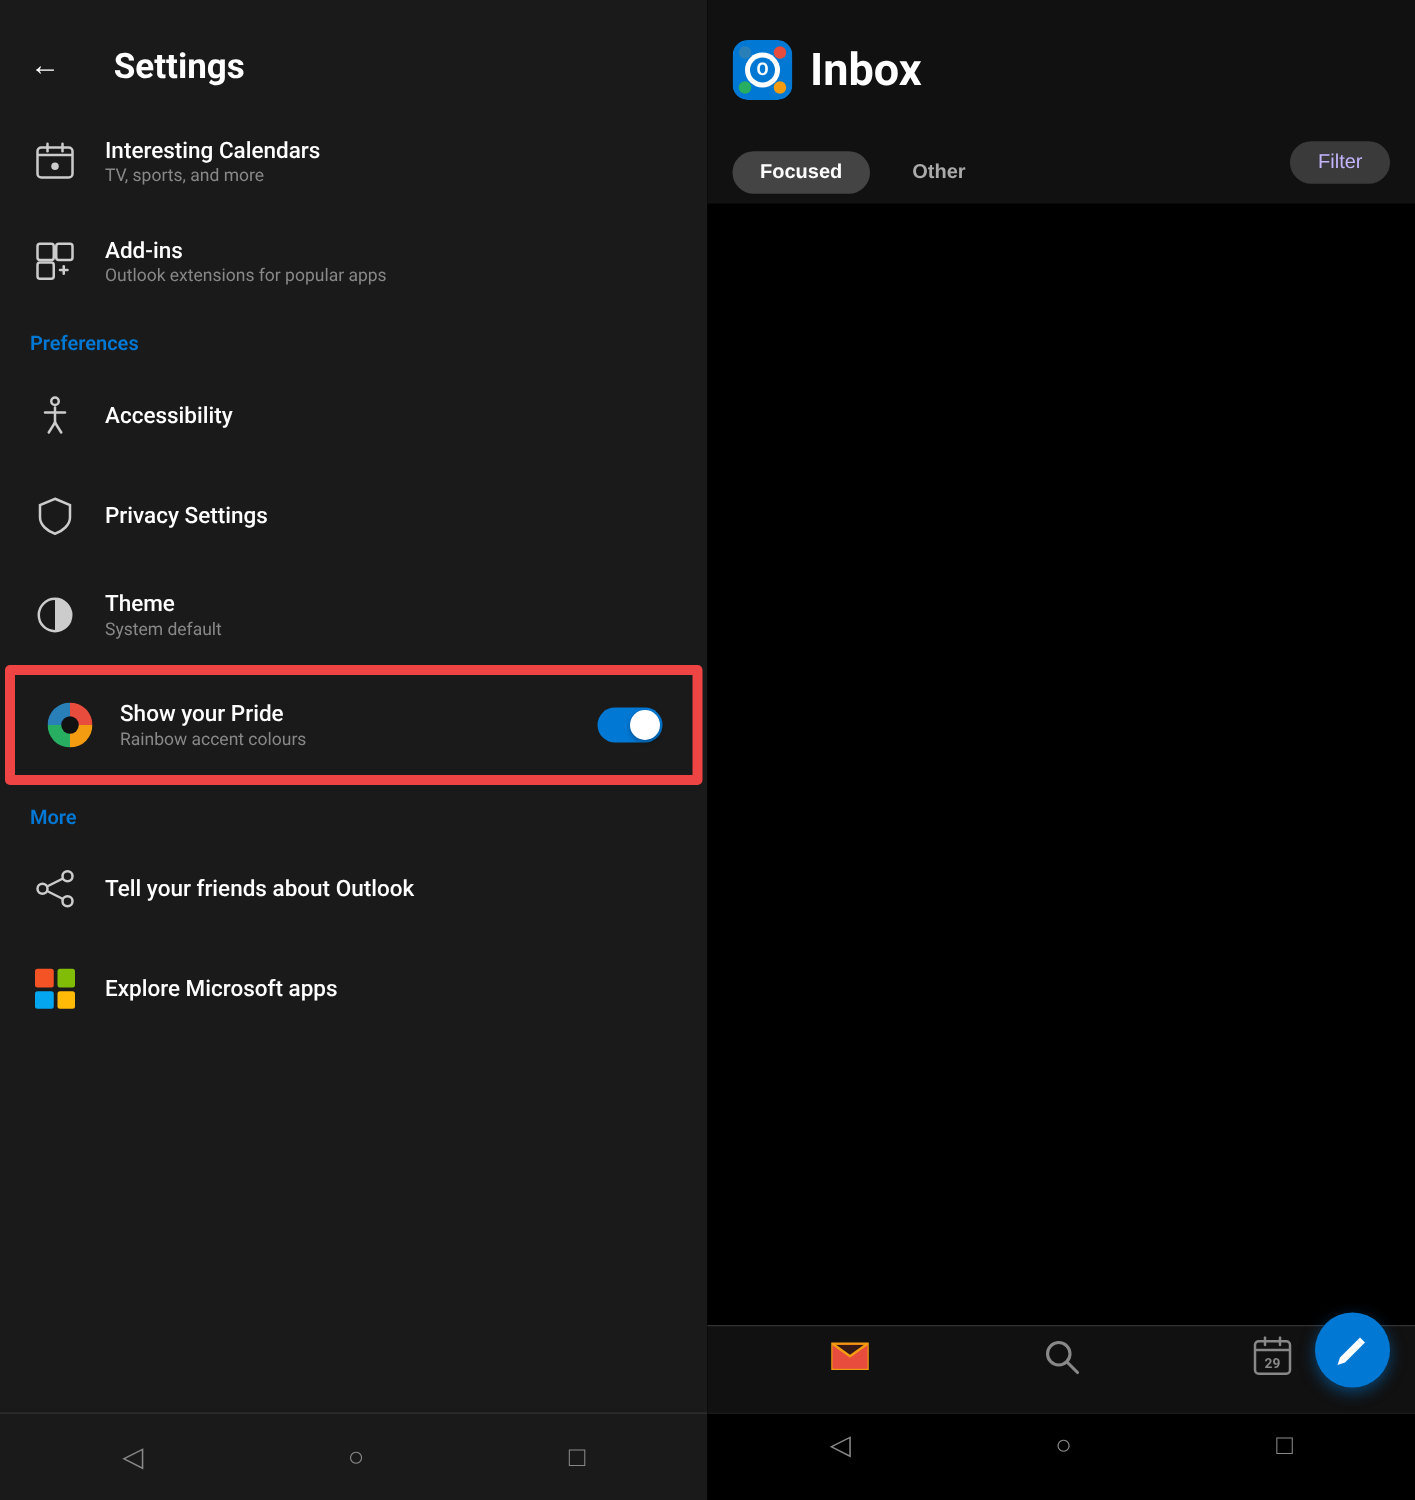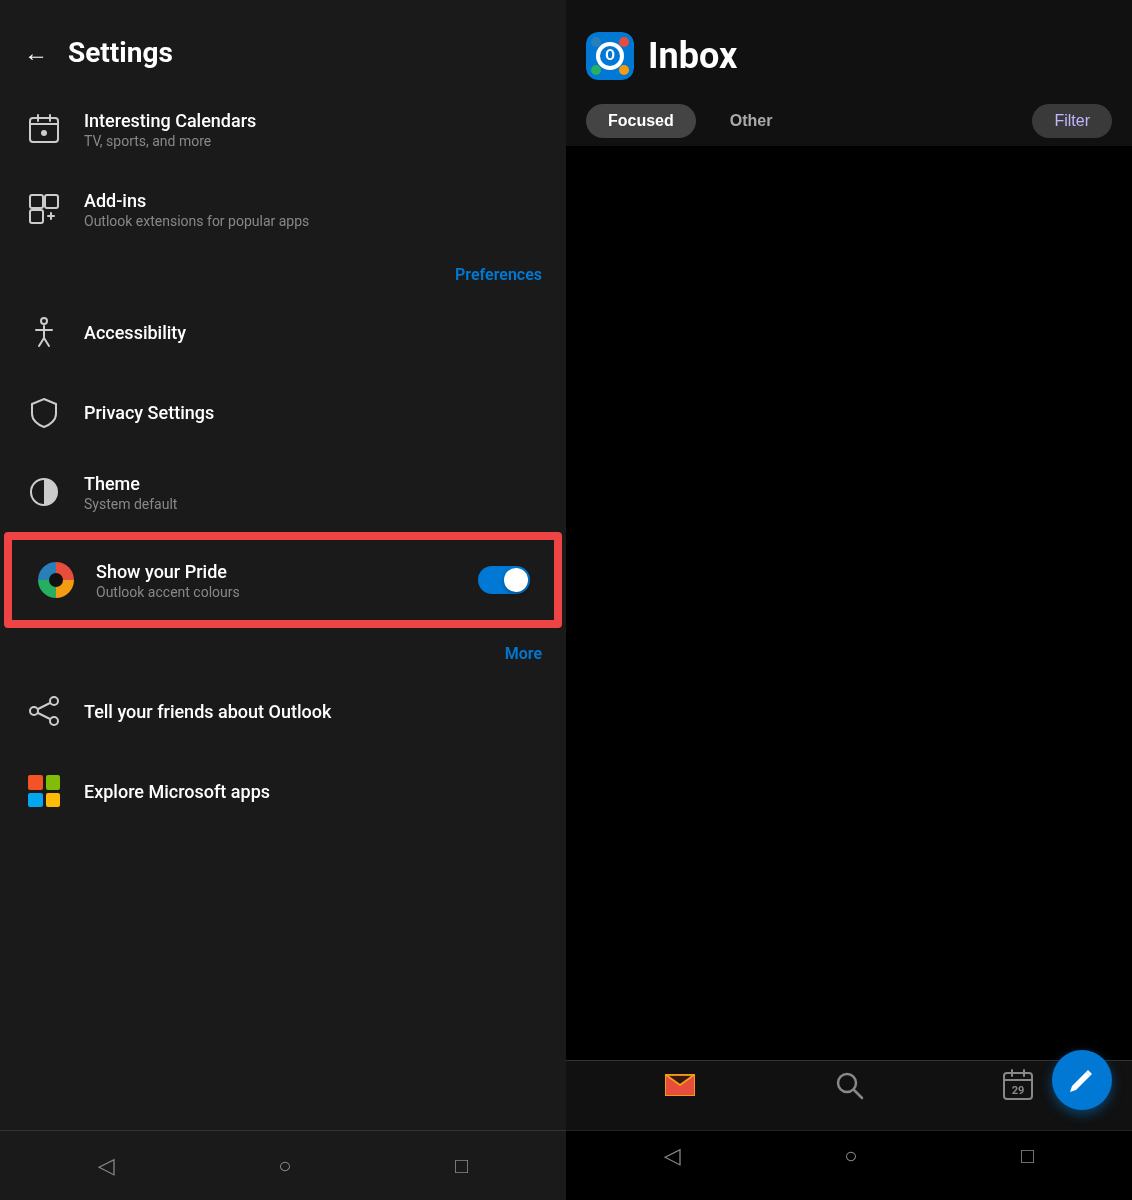--- a/index.html
+++ b/index.html
@@ -33,20 +33,21 @@
     .back-arrow {
       color: #fff;
       font-size: 24px;
       cursor: pointer;
     }
 
     .settings-title {
       color: #fff;
       font-size: 28px;
       font-weight: 700;
+      margin-left: 23px;
     }
 
     .settings-list {
       flex: 1;
       overflow-y: auto;
       padding: 0;
     }
 
     .settings-item {
       display: flex;
@@ -80,21 +81,20 @@
       color: #888;
       font-size: 14px;
       margin-top: 2px;
     }
 
     .section-header {
       padding: 16px 24px 8px;
       color: #0078d4;
       font-size: 16px;
       font-weight: 600;
-      text-align: right;
     }
 
     .toggle-switch {
       width: 52px;
       height: 28px;
       background: #0078d4;
       border-radius: 14px;
       position: relative;
       flex-shrink: 0;
     }
@@ -173,20 +173,21 @@
       background: #111;
     }
 
     .tab-btn {
       padding: 8px 22px;
       border-radius: 20px;
       font-size: 16px;
       font-weight: 600;
       cursor: pointer;
       border: none;
+      margin-top: 17px;
     }
 
     .tab-focused {
       background: #444;
       color: #fff;
     }
 
     .tab-other {
       background: transparent;
       color: #aaa;
@@ -342,21 +343,21 @@
           <circle cx="18" cy="18" r="18" fill="#111"></circle>
           <path d="M18 18 L18 0 A18 18 0 0 1 36 18 Z" fill="#e74c3c"></path>
           <path d="M18 18 L36 18 A18 18 0 0 1 18 36 Z" fill="#f39c12"></path>
           <path d="M18 18 L18 36 A18 18 0 0 1 0 18 Z" fill="#27ae60"></path>
           <path d="M18 18 L0 18 A18 18 0 0 1 18 0 Z" fill="#2980b9"></path>
           <circle cx="18" cy="18" r="7" fill="#111"></circle>
         </svg>
       </div>
       <div class="settings-item-text">
         <div class="settings-item-label">Show your Pride</div>
-        <div class="settings-item-sublabel">Outlook accent colours</div>
+        <div class="settings-item-sublabel">Rainbow accent colours</div>
       </div>
       <div class="toggle-switch">
         <div class="toggle-knob"></div>
       </div>
     </div>
 
     <div class="section-header">More</div>
 
     <div class="settings-item">
       <div class="settings-item-icon">

